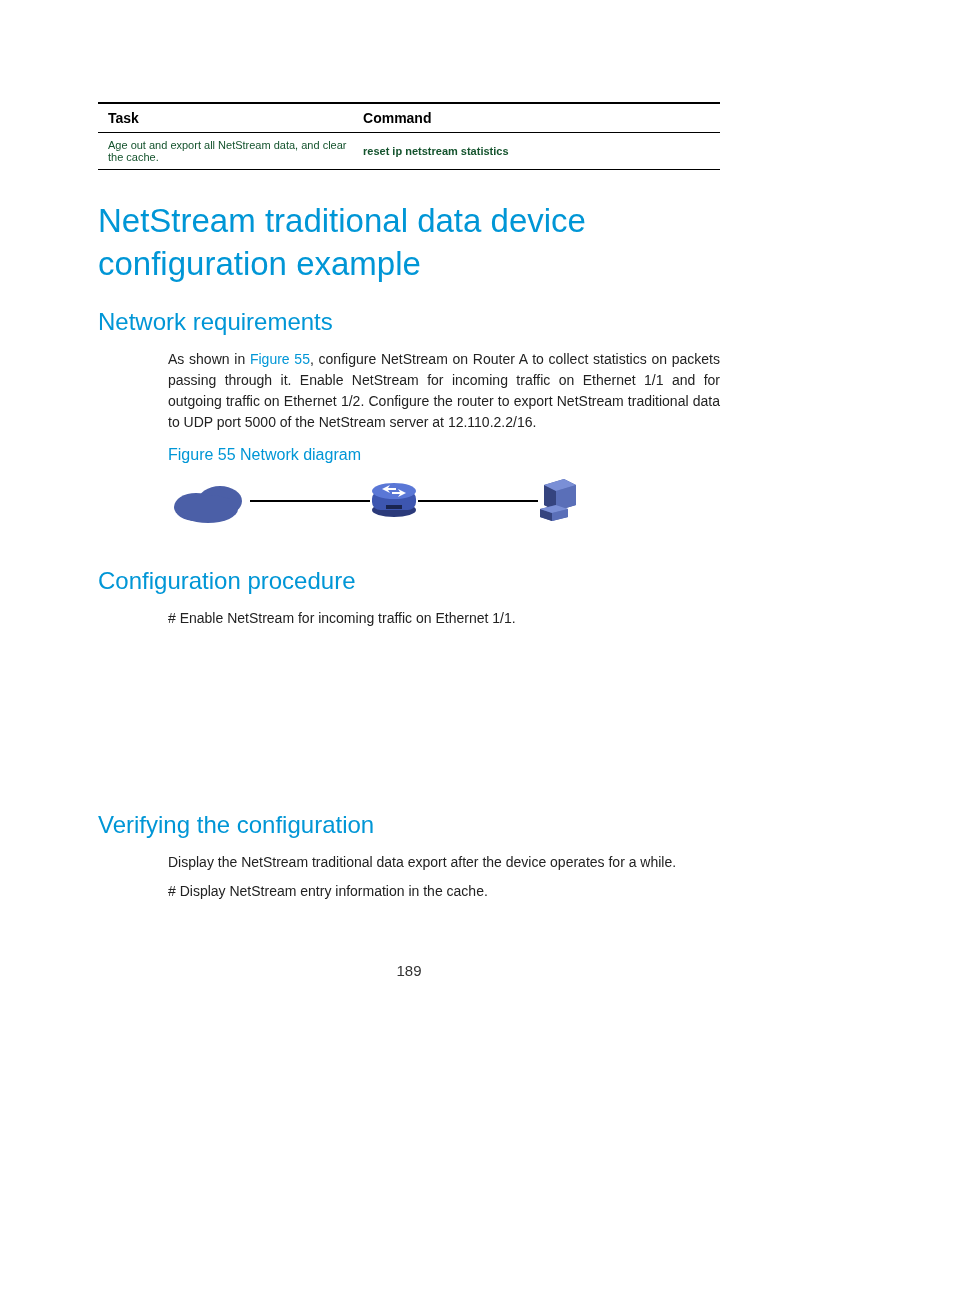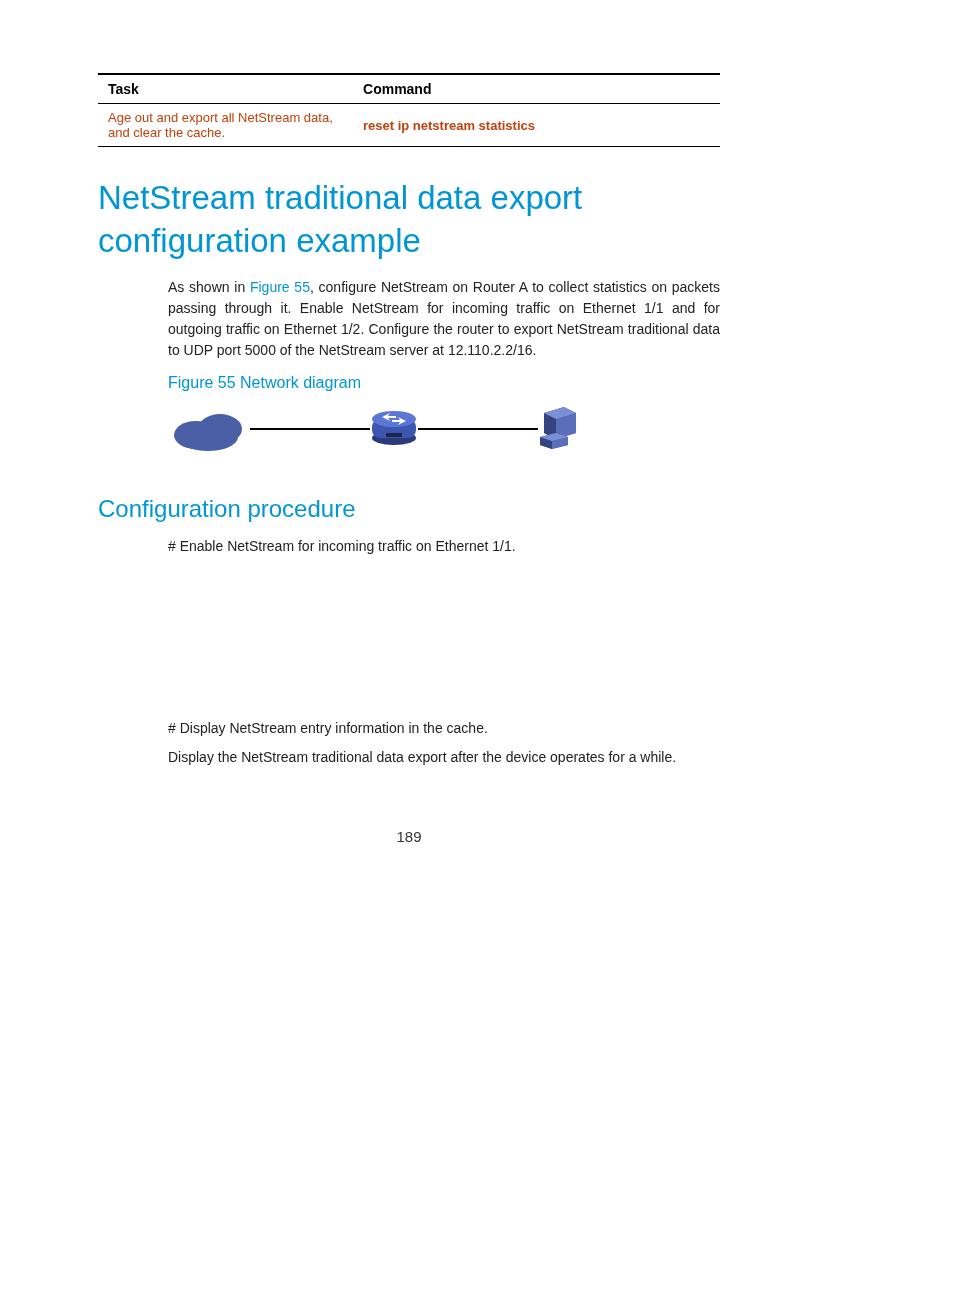--- a/index.html
+++ b/index.html
@@ -5,42 +5,42 @@
   body {
     font-family: Arial, Helvetica, sans-serif;
     margin: 0;
     padding: 0;
     background: #ffffff;
     color: #000000;
   }
   .page {
     width: 818px;
     box-sizing: border-box;
-    padding: 73px 98px 40px 98px;
+    padding: 102px 98px 40px 98px;
   }
   .cmd-table {
     width: 100%;
     border-collapse: collapse;
     margin-bottom: 30px;
   }
   .cmd-table thead tr {
     border-top: 2px solid #000;
     border-bottom: 1.5px solid #000;
   }
   .cmd-table th {
     text-align: left;
     font-weight: bold;
     font-size: 14px;
     padding: 6px 4px 6px 10px;
   }
   .cmd-table td {
-    font-size: 13px;
+    font-size: 11px;
     padding: 6px 4px 6px 10px;
     vertical-align: middle;
-    color: #c2410c;
+    color: #14532d;
   }
   .cmd-table tbody tr {
     border-bottom: 1px solid #000;
   }
   .cmd-cell-bold {
     font-weight: bold;
     font-size: 13px;
   }
   .h1-title {
     color: #0096d6;
@@ -112,22 +112,23 @@
       </tr>
     </thead>
     <tbody>
       <tr>
         <td>Age out and export all NetStream data, and clear the cache.</td>
         <td class="cmd-cell-bold">reset ip netstream statistics</td>
       </tr>
     </tbody>
   </table>
 
-  <h1 class="h1-title">NetStream traditional data export configuration example</h1>
+  <h1 class="h1-title">NetStream traditional data device configuration example</h1>
 
+  <h2 class="h2-title">Network requirements</h2>
 
   <div class="body-block">
     <p class="body-para">
       <span>As shown in </span><span class="link-blue">Figure 55</span><span>, configure NetStream on Router A to collect statistics on packets passing through it. Enable NetStream for incoming traffic on Ethernet 1/1 and for outgoing traffic on Ethernet 1/2. Configure the router to export NetStream traditional data to UDP port 5000 of the NetStream server at 12.110.2.2/16.</span>
     </p>
 
     <div class="fig-caption">Figure 55 Network diagram</div>
 
     <div class="net-diagram">
       <span class="cloud-icon">
@@ -165,20 +166,21 @@
   </div>
 
   <h2 class="h2-title">Configuration procedure</h2>
 
   <div class="body-block">
     <p class="body-para"># Enable NetStream for incoming traffic on Ethernet 1/1.</p>
     <div style="height:80px"></div>
     <div style="height:60px"></div>
   </div>
 
+  <h2 class="h2-title" style="margin-top:34px">Verifying the configuration</h2>
 
   <div class="body-block">
+    <p class="body-para">Display the NetStream traditional data export after the device operates for a while.</p>
     <p class="body-para"># Display NetStream entry information in the cache.</p>
-    <p class="body-para">Display the NetStream traditional data export after the device operates for a while.</p>
   </div>
 
   <div class="page-num">189</div>
 </div>
 
 </body></html>

